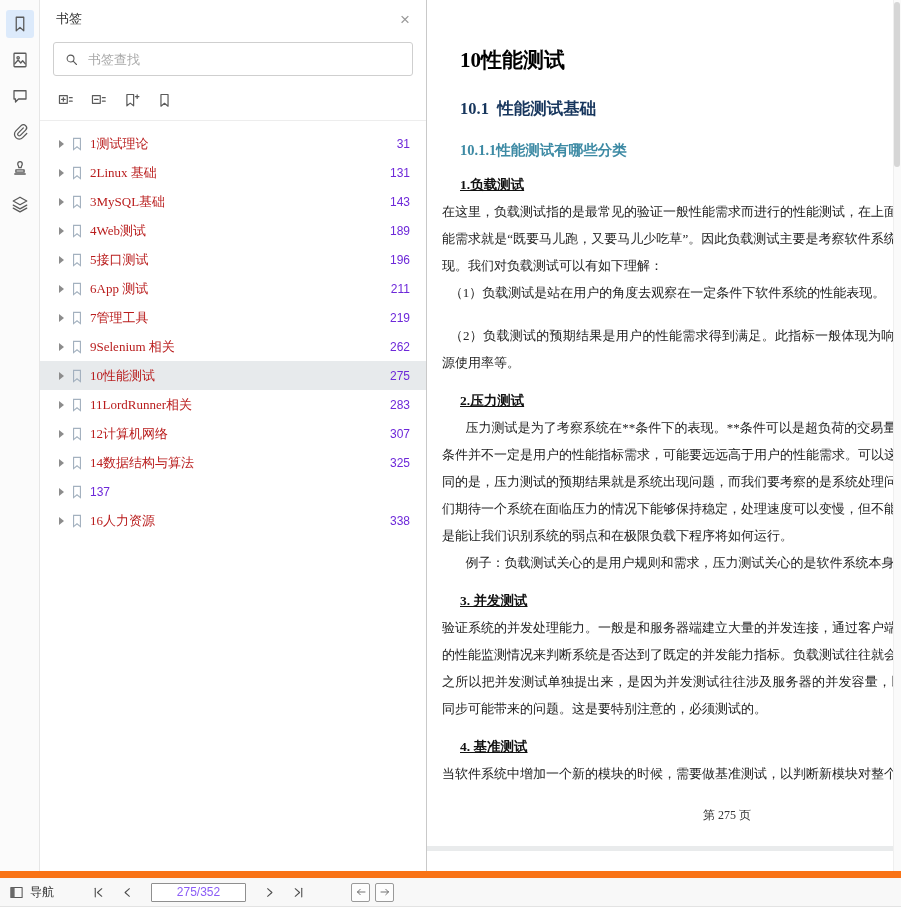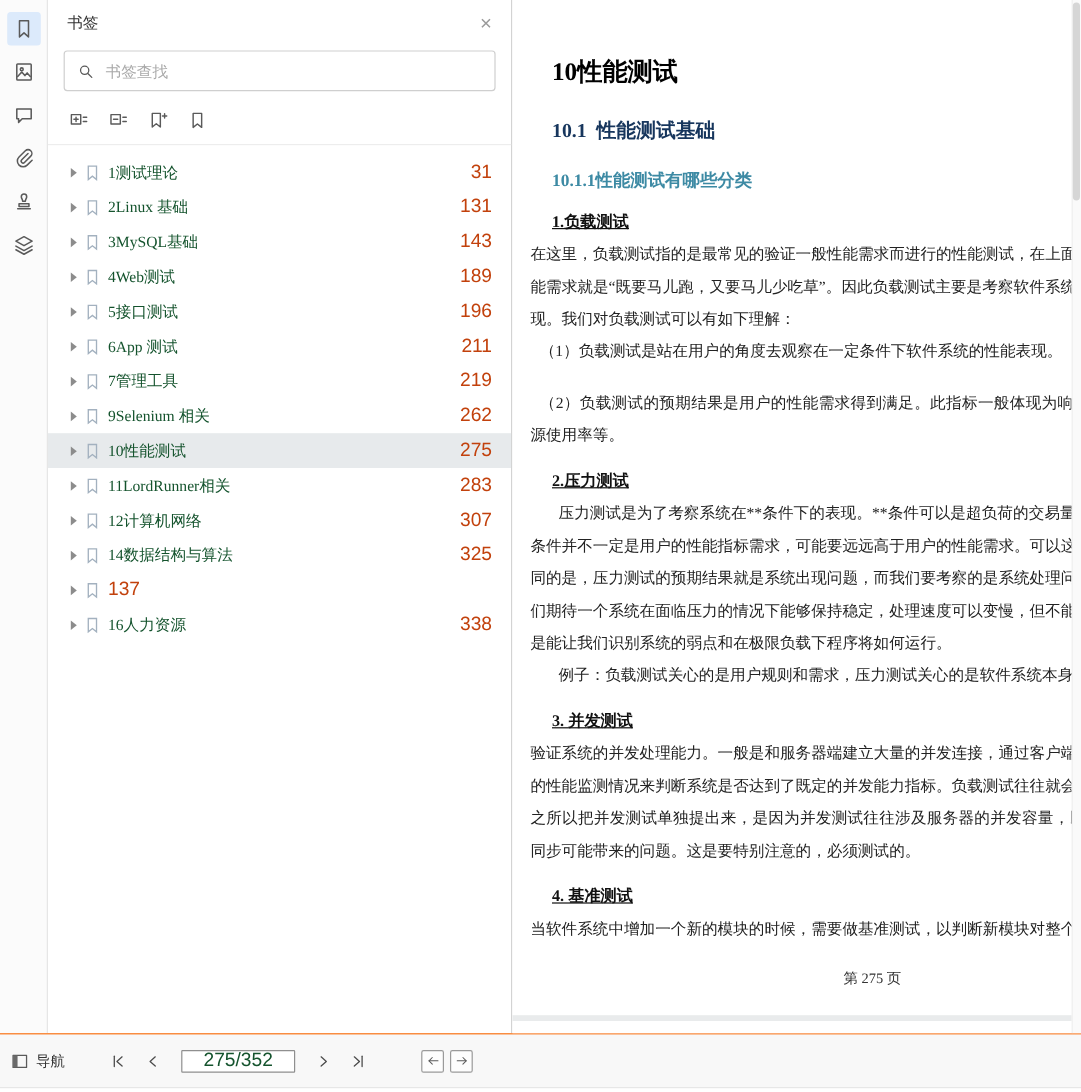--- a/index.html
+++ b/index.html
@@ -22,48 +22,48 @@
   .search-box { margin:4px 13px 10px; height:29px; border:1px solid #cfcfcf; border-radius:3px; display:flex; align-items:center; padding:16px 10px; gap:9px; background:#fff; }
   .search-box input { border:none; outline:none; flex:1; font-size:13px; color:#333; background:transparent; }
   .search-box input::placeholder { color:#a9a9a9; }
   .panel-toolbar { display:flex; align-items:center; gap:13px; padding:4px 15px 10px; border-bottom:1px solid #ededed; }
   .ptool { width:20px; height:20px; display:flex; align-items:center; justify-content:center; cursor:pointer; }
   .bm-list { flex:1; overflow:hidden; padding-top:8px; }
   .bm-row { height:29px; display:flex; align-items:center; padding:0 16px 0 19px; cursor:pointer; }
   .bm-row.selected { background:#e7eaec; }
   .bm-expander { width:0; height:0; border-left:5px solid #8c8c8c; border-top:4px solid transparent; border-bottom:4px solid transparent; margin-right:7px; flex:none; }
   .bm-icon { width:12px; height:14px; stroke:#a3b1bf; fill:none; stroke-width:1.3; margin-right:7px; flex:none; }
-  .bm-label { flex:1; font-family:"Liberation Serif", serif; font-size:13px; color:#14532d; white-space:nowrap; overflow:hidden; }
-  .bm-page { font-size:16px; color:#c2410c; flex:none; }
+  .bm-label { flex:1; font-family:"Liberation Serif", serif; font-size:13px; color:#b91c1c; white-space:nowrap; overflow:hidden; }
+  .bm-page { font-size:12px; color:#6d28d9; flex:none; }
 
   
   .doc-area { flex:1; position:relative; overflow:hidden; background:#fff; min-width:0; }
   .page { position:absolute; left:0; top:0; width:600px; height:846px; background:#fff; padding:46px 0 0 15px; font-family:"Liberation Serif", serif; color:#222; overflow:hidden; }
   .page h1 { font-size:21px; color:#000; margin:0 0 0 18px; font-weight:bold; }
   .page h2 { font-size:16.5px; color:#17365d; margin:24px 0 0 18px; font-weight:bold; white-space:pre-wrap; }
   .page h3 { font-size:14.5px; color:#3d8aa4; margin:21px 0 0 18px; font-weight:bold; }
   .sec-heading { font-size:13.5px; font-weight:bold; color:#111; text-decoration:underline; margin:16px 0 4px 18px; }
   .para { font-size:13px; line-height:27px; text-align:justify; color:#222; }
   .para.gap { margin-top:16px; }
   .ind-none { text-indent:0; }
   .ind-small { text-indent:0.6em; }
   .ind-normal { text-indent:1.8em; }
   .page-footer { position:absolute; bottom:22px; left:0; width:600px; text-align:center; font-size:12px; color:#333; }
   .page-gap { position:absolute; top:846px; left:0; right:0; height:5px; background:#e9ebec; }
   .page-next { position:absolute; top:851px; left:0; width:600px; bottom:0; background:#fff; }
   .doc-scrollbar { position:absolute; top:0; right:0; bottom:0; width:8px; background:#fafafa; border-left:1px solid #efefef; cursor:pointer; }
   .doc-scroll-thumb { position:absolute; top:2px; right:1px; width:6px; height:165px; background:#d6d6d6; border-radius:3px; cursor:pointer; }
 
   
-  .bottom-bar { height:46px; border-top:1px solid #f97316; border-bottom:1px solid #e3e3e3; background:#f8f8f8; display:flex; align-items:center; padding:0 9px; }
+  .bottom-bar { height:36px; border-top:7px solid #f97316; border-bottom:1px solid #e3e3e3; background:#f8f8f8; display:flex; align-items:center; padding:0 9px; }
   .nav-button { display:flex; align-items:center; gap:6px; cursor:pointer; margin-right:30px; }
   .nav-button span { font-size:12px; color:#333; }
   .pg-btn { width:23px; height:22px; display:flex; align-items:center; justify-content:center; cursor:pointer; margin:0 3px; }
   .pg-btn .icon { stroke:#4c4c4c; stroke-width:2; }
-  .page-input { width:95px; height:19px; border:1px solid #8f8f8f; background:#fff; text-align:center; font-size:16px; color:#14532d; margin:0 9px; outline:none; border-radius:1px; }
+  .page-input { width:95px; height:19px; border:1px solid #8f8f8f; background:#fff; text-align:center; font-size:12px; color:#8b5cf6; margin:0 9px; outline:none; border-radius:1px; }
   .view-group { display:flex; gap:5px; margin-left:38px; }
   .view-btn { width:19px; height:19px; border:1px solid #9a9a9a; border-radius:2px; background:#fdfdfd; display:flex; align-items:center; justify-content:center; cursor:pointer; }
   .bottom-pad { height:3px; background:#fff; }
 </style>
 </head>
 <body>
 
 <div class="app">
   <div class="main">
 

